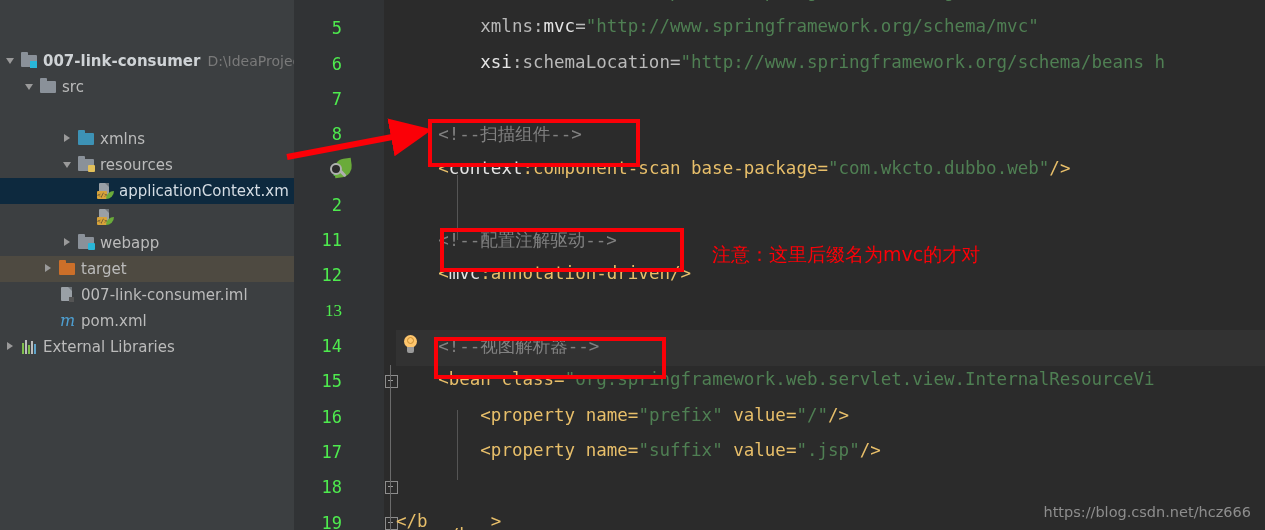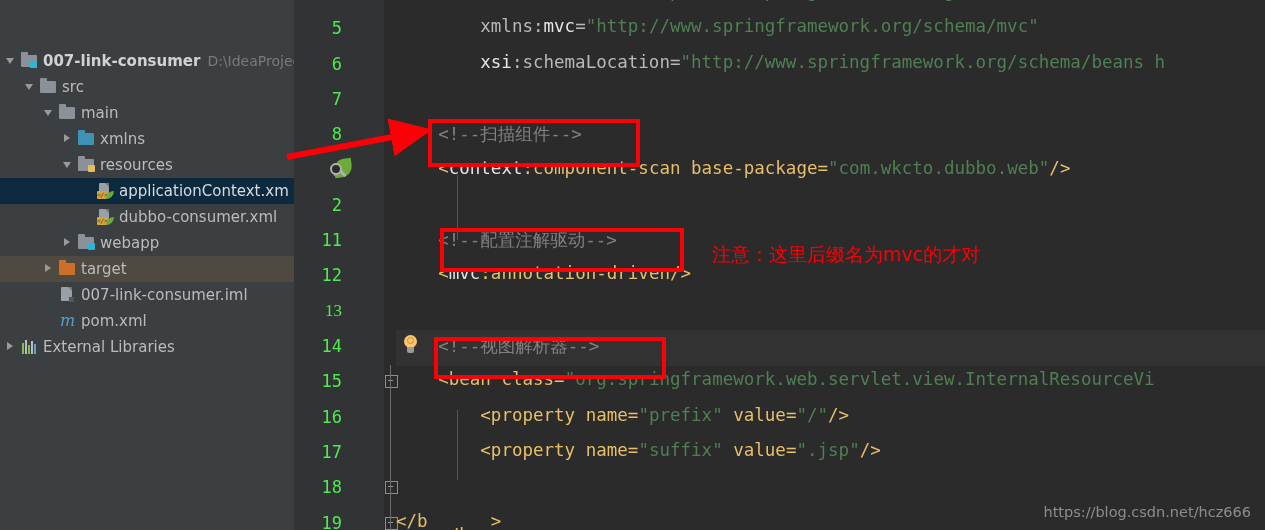--- a/index.html
+++ b/index.html
@@ -164,30 +164,20 @@
       <div class="tree-row" style="top: 26px; position: absolute; left: 0px; width: 294px;">
         <span style="display: inline-block; flex: 0 0 auto; width: 25px;"></span>
         <span class="arrow down">
           <i></i>
         </span>
         <span class="ico">
           <span class="fldr gray"></span>
         </span>
         <span class="lbl">src</span>
       </div>
-      <div class="tree-row" style="top: 52px; position: absolute; left: 0px; width: 294px;">
-        <span style="display: inline-block; flex: 0 0 auto; width: 44px;"></span>
-        <span class="arrow down">
-          <i></i>
-        </span>
-        <span class="ico">
-          <span class="fldr gray"></span>
-        </span>
-        <span class="lbl">main</span>
-      </div>
       <div class="tree-row" style="top: 78px; position: absolute; left: 0px; width: 294px;">
         <span style="display: inline-block; flex: 0 0 auto; width: 63px;"></span>
         <span class="arrow right">
           <i></i>
         </span>
         <span class="ico">
           <span class="fldr blue"></span>
         </span>
         <span class="lbl">xmlns</span>
       </div>
@@ -218,21 +208,20 @@
       <div class="tree-row" style="top: 156px; position: absolute; left: 0px; width: 294px;">
         <span style="display: inline-block; flex: 0 0 auto; width: 82px;"></span>
         <span class="arrow none"></span>
         <span class="ico">
           <span class="xmlico">
             <span class="pg"></span>
             <span class="tag">&lt;/&gt;</span>
             <span class="leaf"></span>
           </span>
         </span>
-        <span class="lbl">dubbo-consumer.xml</span>
       </div>
       <div class="tree-row" style="top: 182px; position: absolute; left: 0px; width: 294px;">
         <span style="display: inline-block; flex: 0 0 auto; width: 63px;"></span>
         <span class="arrow right">
           <i></i>
         </span>
         <span class="ico">
           <span class="fldr gray">
             <span class="badge cyan"></span>
           </span>

